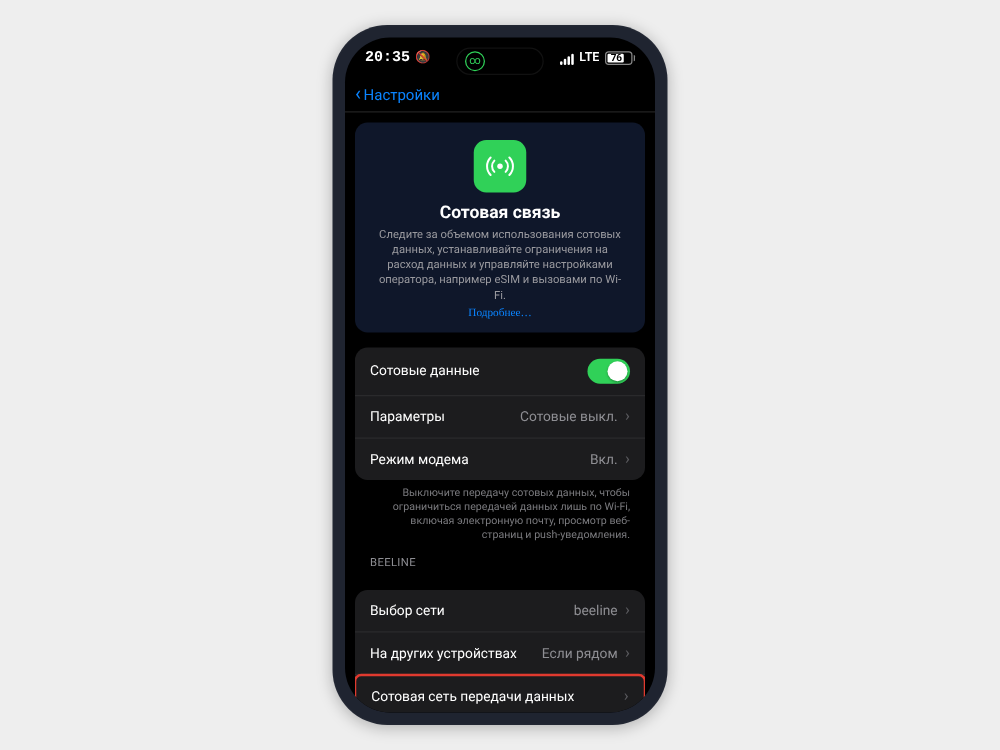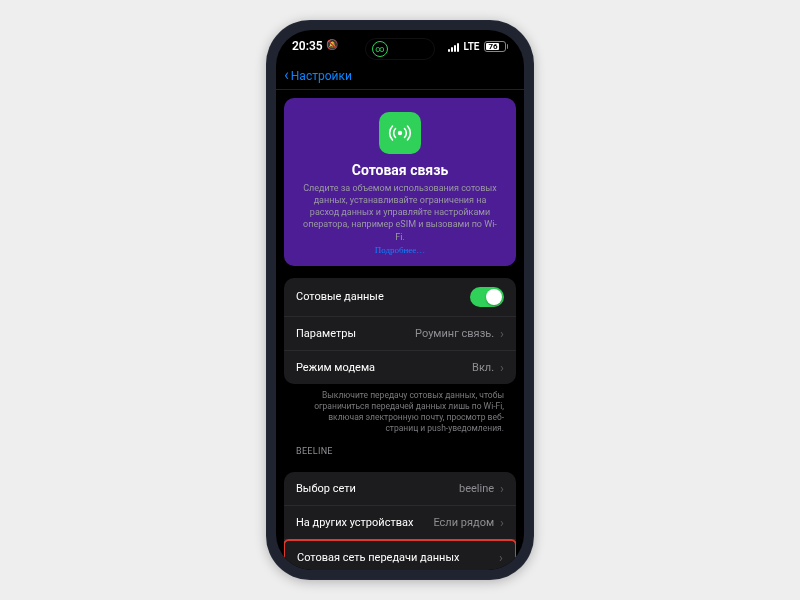--- a/index.html
+++ b/index.html
@@ -35,21 +35,21 @@
   
   .status-bar {
     height: 32px;
     display: flex;
     align-items: center;
     justify-content: space-between;
     padding: 0 16px;
     font-size: 12px;
     font-weight: 600;
   }
-  .status-left { display: flex; align-items: flex-start; gap: 4px; position: relative; z-index: 2; }
+  .status-left { display: flex; align-items: flex-end; gap: 4px; position: relative; z-index: 2; font-family: Liberation Mono, monospace; }
   .status-right { display: flex; align-items: flex-end; gap: 4px; position: relative; z-index: 2; }
   .bell-icon { font-size: 10px; opacity: 0.9; }
   .island {
     position: absolute;
     top: 8px;
     left: 50%;
     transform: translateX(-50%);
     width: 70px;
     height: 22px;
     background: #000;
@@ -101,21 +101,21 @@
   .chev { font-size:16px; line-height:1; margin-top:-1px; }
 
   .content {
     height: calc(100% - 60px);
     overflow: hidden;
     padding: 0 8px;
   }
 
   
   .hero {
-    background:#4c1d95;
+    background:#0f172a;
     border-radius:10px;
     margin-top:8px;
     padding:14px 12px 10px;
     text-align:center;
   }
   .hero-icon {
     width:42px; height:42px; border-radius:10px;
     background:#30d158; margin:0 auto 8px;
     display:flex; align-items:center; justify-content:center;
   }
@@ -224,21 +224,21 @@
       </div>
 
       <div class="group">
         <div class="row">
           <span class="label">Сотовые данные</span>
           <div class="toggle"></div>
         </div>
         <div class="row">
           <span class="label">Параметры</span>
           <span class="value">
-            <span>Роуминг связь.</span>
+            <span>Сотовые выкл.</span>
             <span class="disclosure">›</span>
           </span>
         </div>
         <div class="row">
           <span class="label">Режим модема</span>
           <span class="value">
             <span>Вкл.</span>
             <span class="disclosure">›</span>
           </span>
         </div>

